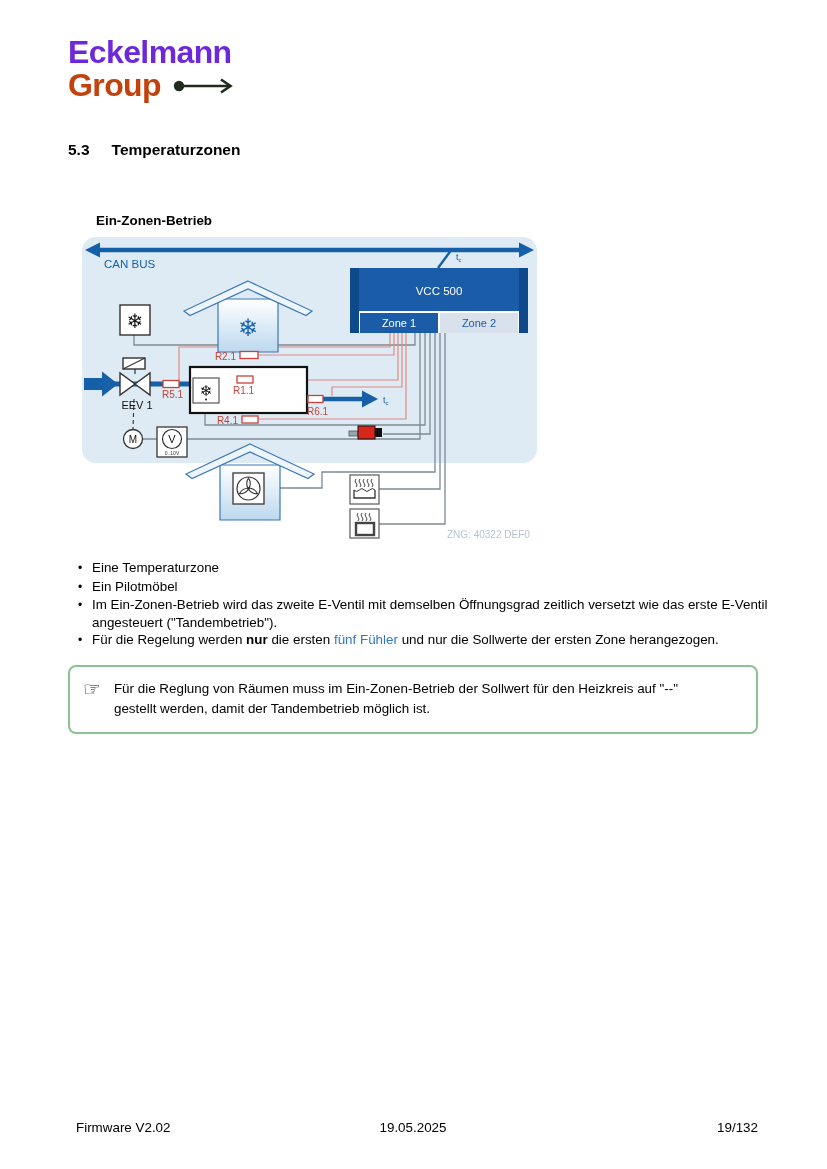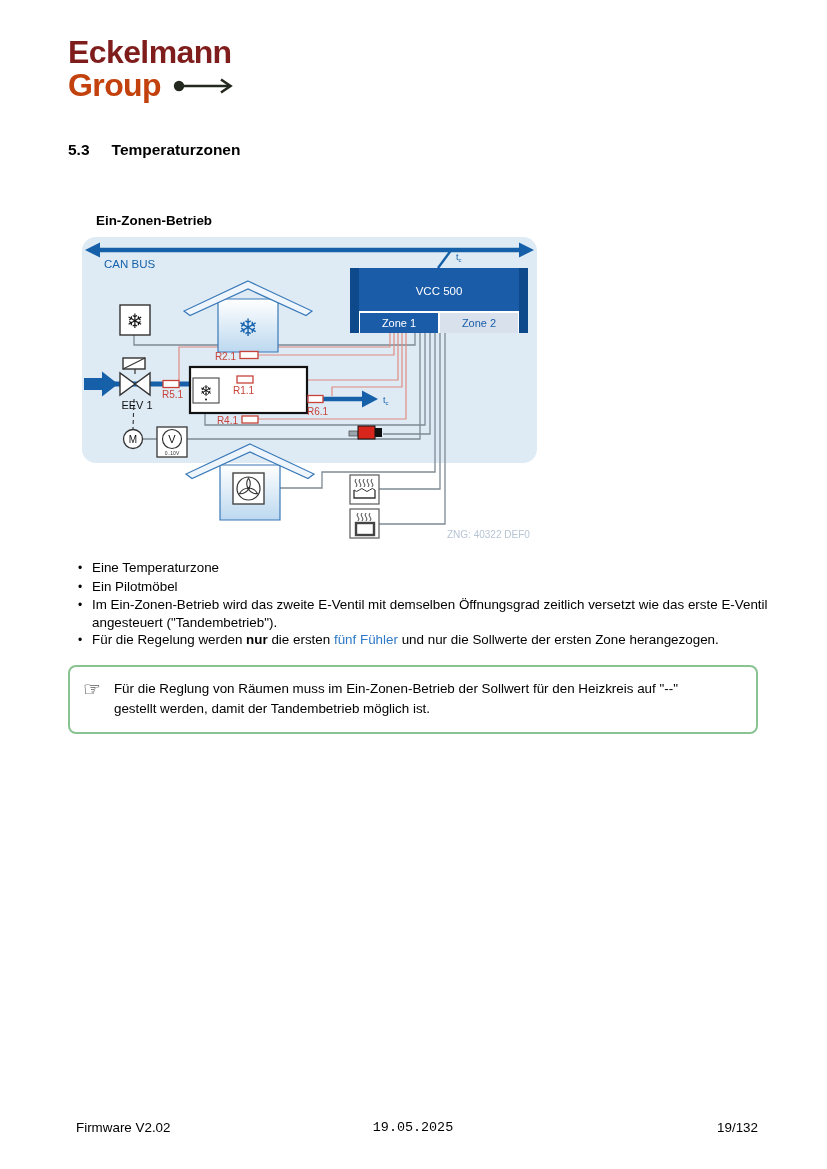--- a/index.html
+++ b/index.html
@@ -1,21 +1,21 @@
 <!DOCTYPE html>
 <html><head>
 <meta charset="utf-8">
 <style>
   html,body{margin:0;padding:0;background:#fff;}
   .page{position:relative;width:827px;height:1169px;background:#ffffff;
         font-family:"Liberation Sans",sans-serif;color:#000;overflow:hidden;}
 
   
   .logo{position:absolute;left:68px;top:36px;}
-  .logo-w1{font-size:32px;font-weight:bold;color:#7f1d1d;line-height:1.04;letter-spacing:-0.6px;}
+  .logo-w1{font-size:32px;font-weight:bold;color:#6d28d9;line-height:1.04;letter-spacing:-0.6px;}
   .logo-row{display:flex;align-items:center;gap:12px;}
   .logo-w2{font-size:32px;font-weight:bold;color:#c2410c;line-height:1.04;letter-spacing:-0.6px;}
 
   
   .section-heading{position:absolute;left:68px;top:141px;font-size:15.5px;font-weight:bold;}
   .section-heading .num{margin-right:22px;}
   .intro{position:absolute;left:68px;top:167px;width:699px;font-size:13.4px;line-height:20.5px;}
   .subheading{position:absolute;left:68px;top:213px;font-size:13.4px;font-weight:bold;padding-left:28px;}
 
   
@@ -35,21 +35,21 @@
   
   .note{position:absolute;left:68px;top:665px;width:690px;box-sizing:border-box;
         border:2px solid #8ac392;border-radius:8px;background:#fff;
         display:flex;gap:13px;padding:12px 16px 13px 13px;}
   .note-icon{font-size:20px;line-height:21px;}
   .note-text{font-size:13.4px;line-height:20px;max-width:601px;}
 
   
   .footer{position:absolute;left:68px;top:1120px;width:690px;font-size:13.4px;}
   .footer .f-left{position:absolute;left:8px;}
-  .footer .f-center{position:absolute;left:50%;transform:translateX(-50%);font-family:Liberation Mono, monospace;}
+  .footer .f-center{position:absolute;left:50%;transform:translateX(-50%);}
   .footer .f-right{position:absolute;right:0;}
 </style>
 </head>
 <body>
 
 <div class="page">
 
   <div class="logo">
     <div class="logo-w1">Eckelmann</div>
     <div class="logo-row">

